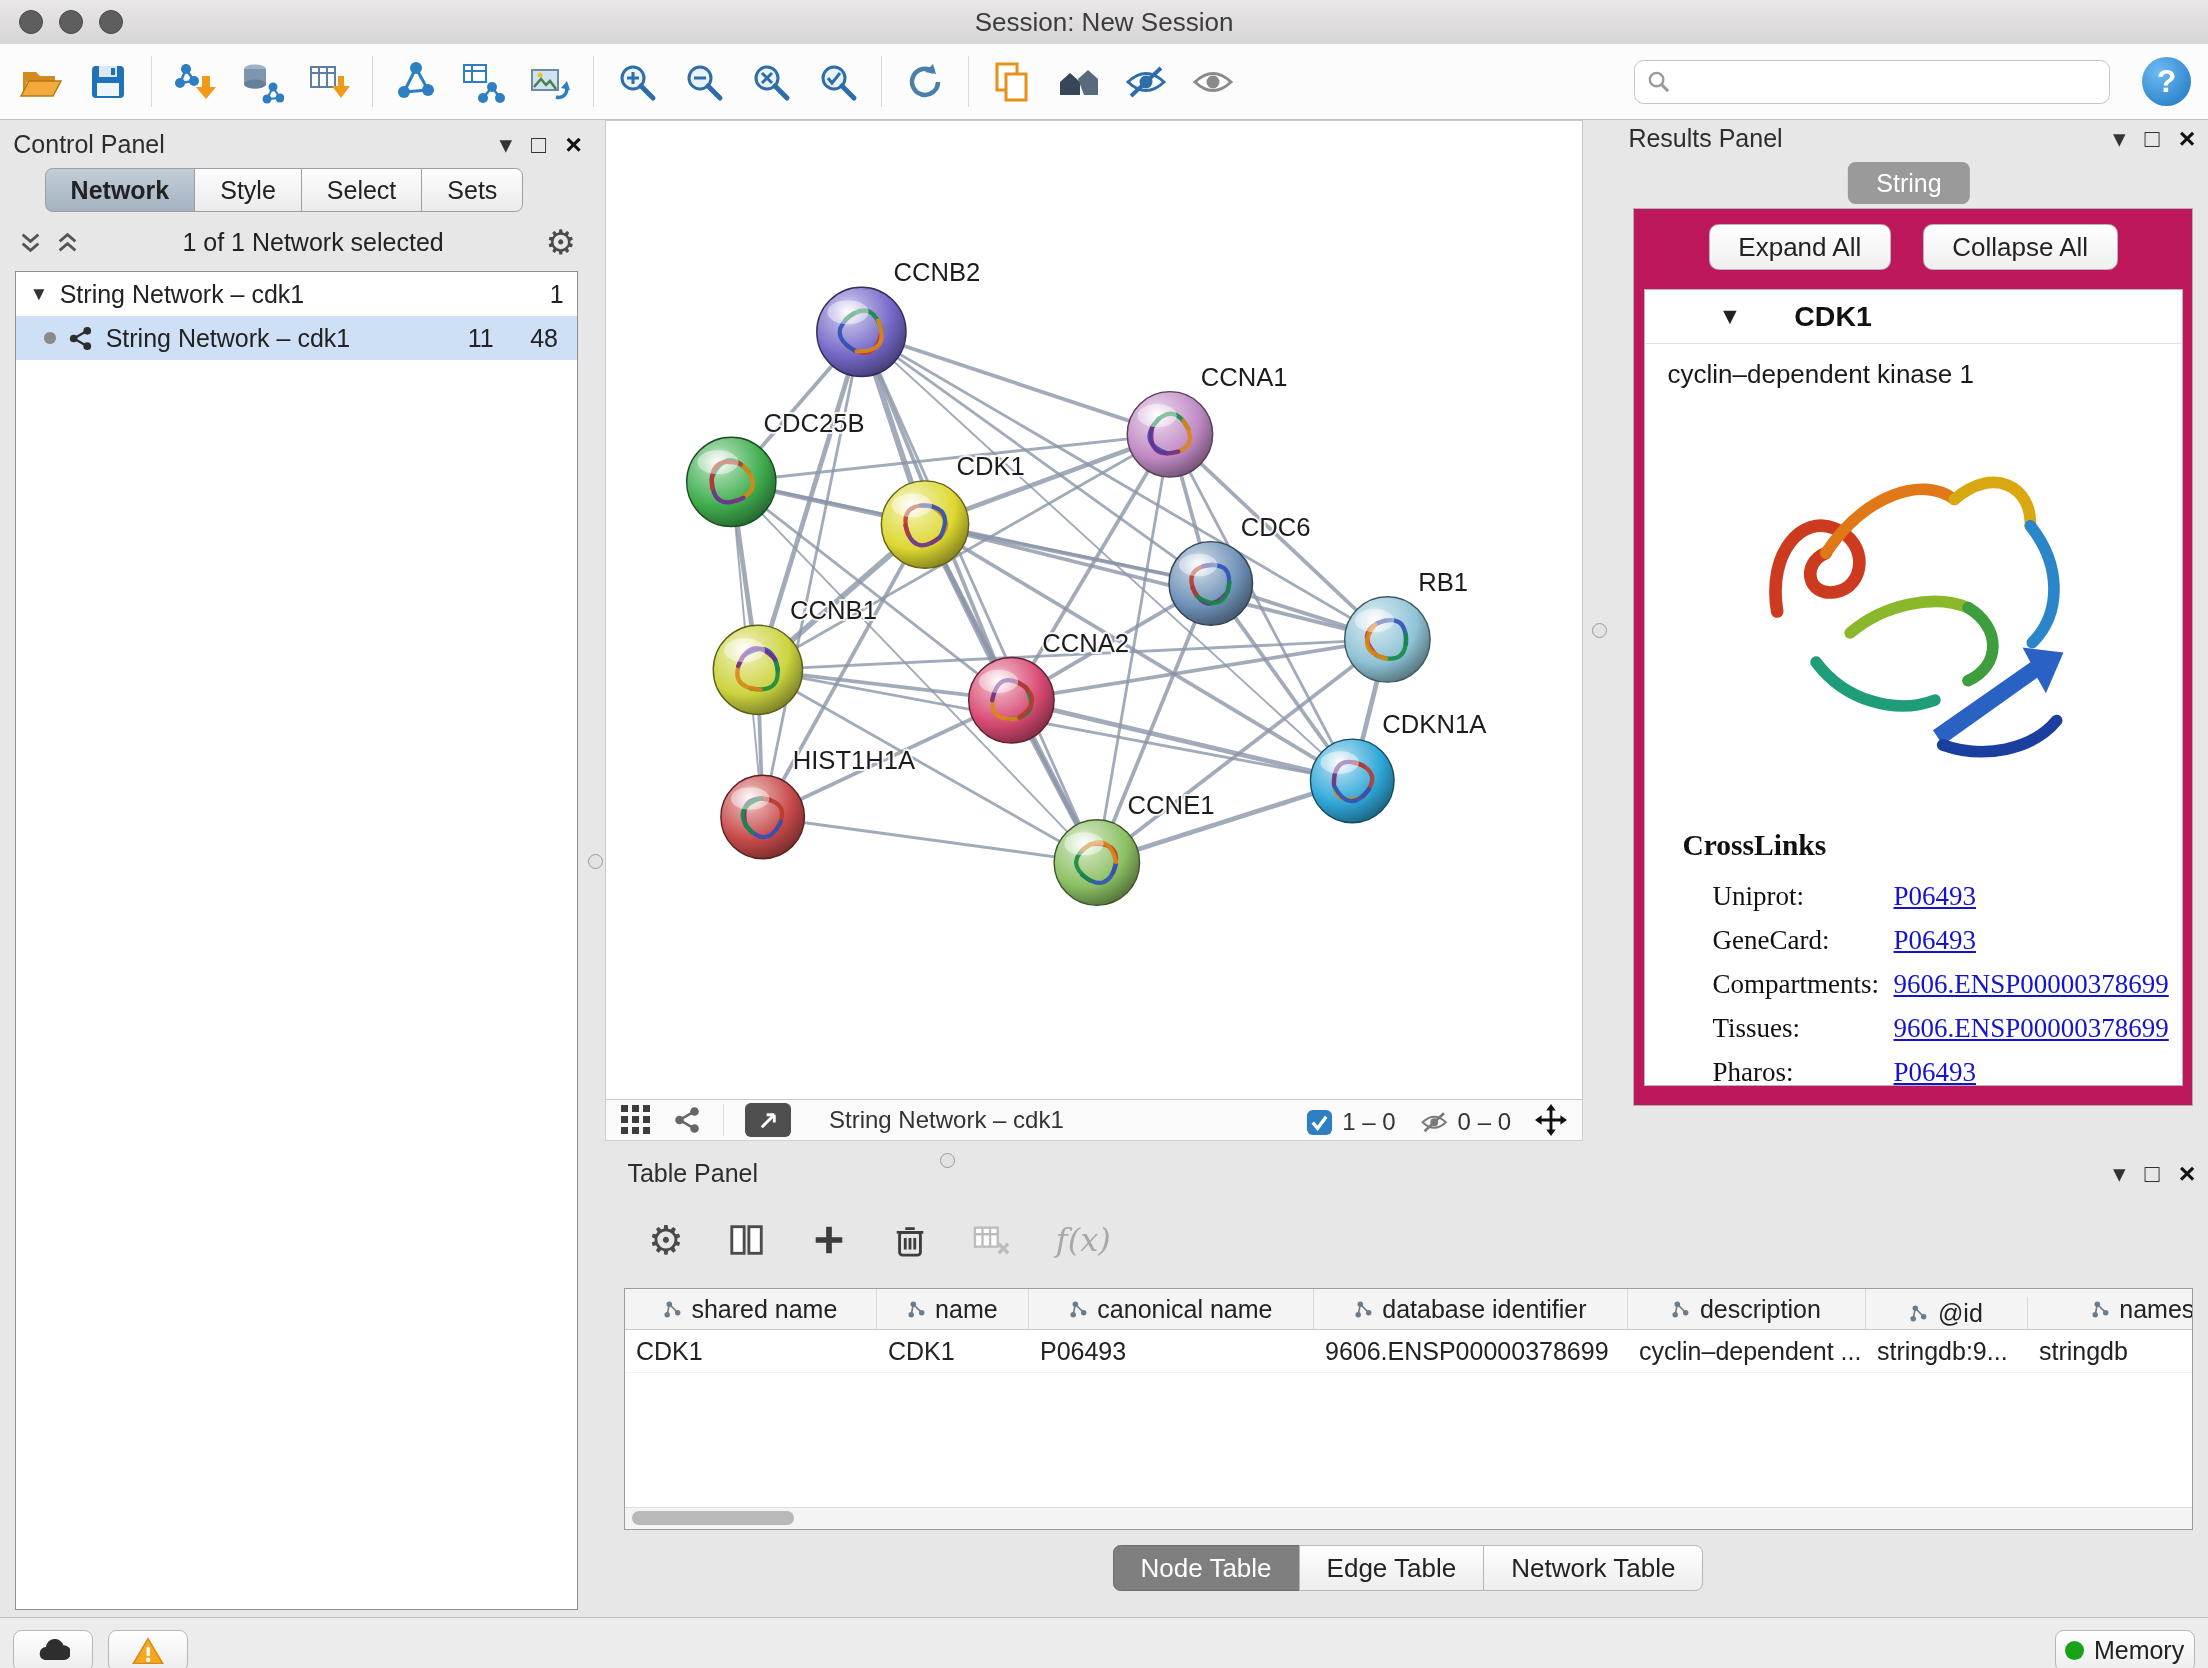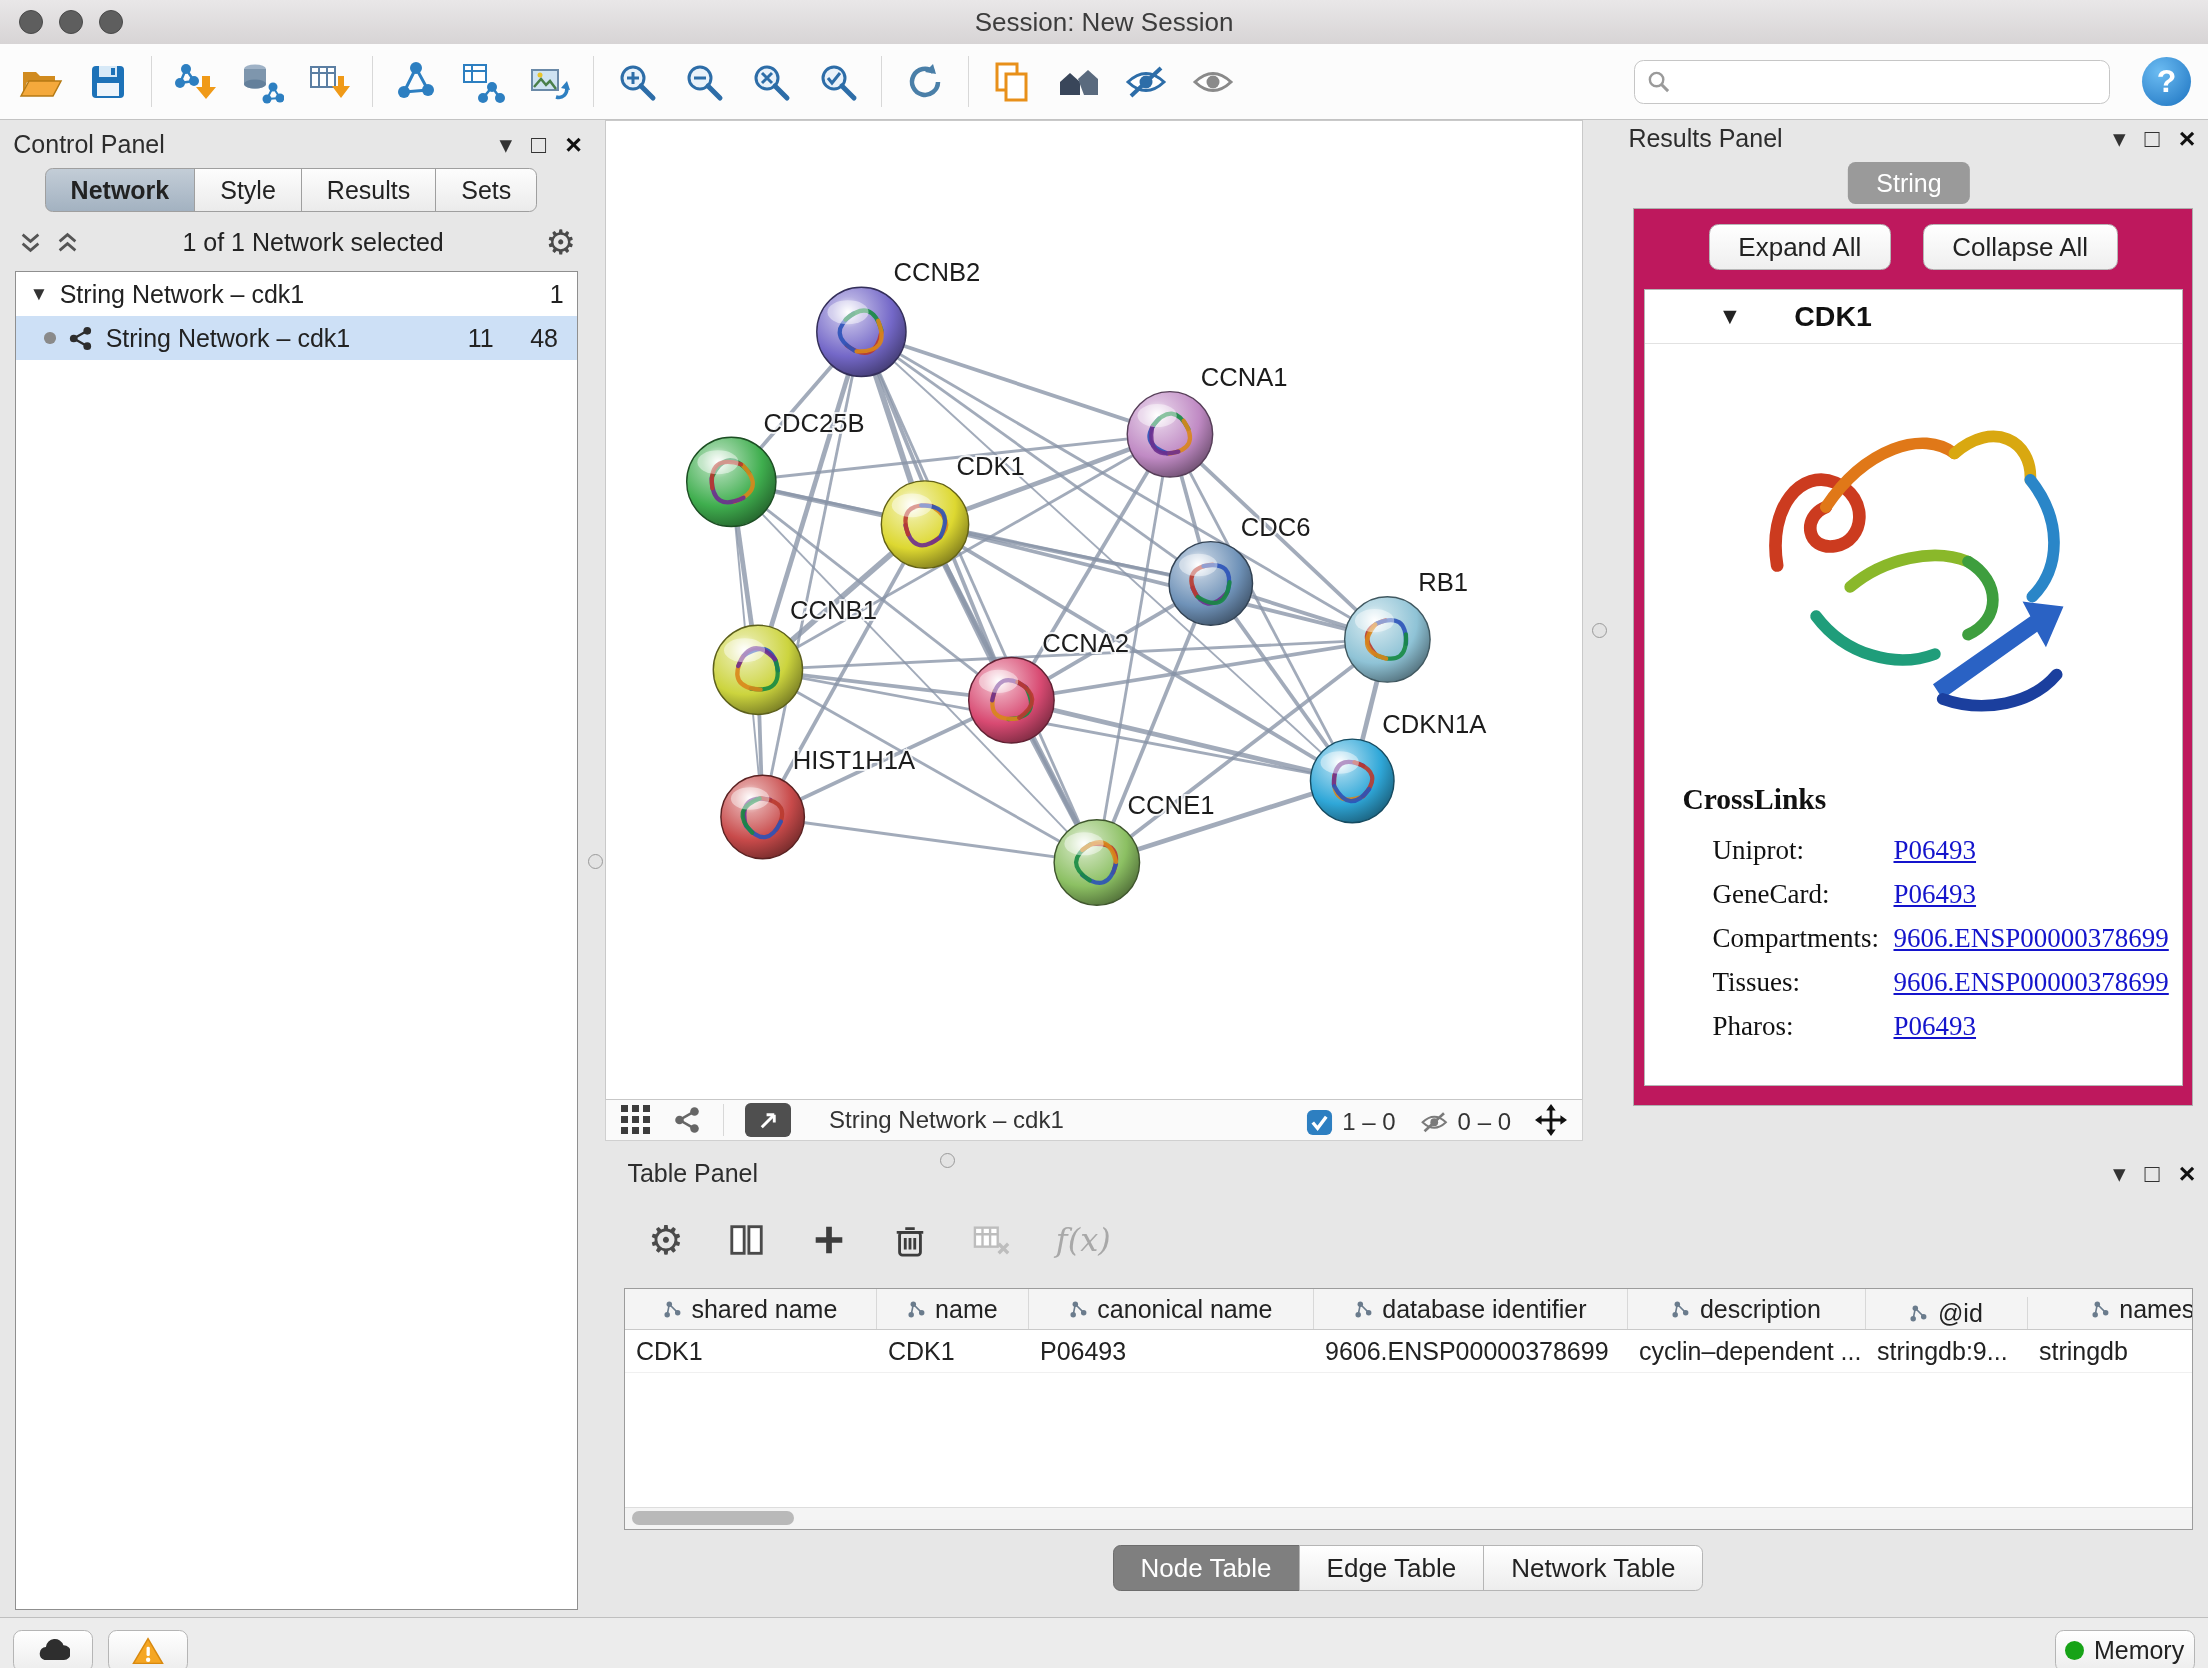--- a/index.html
+++ b/index.html
@@ -264,21 +264,21 @@
     <span class="ptitle">Control Panel</span>
     <span class="pbtns">
       <span>▾</span>
       <span>□</span>
       <span class="x">×</span>
     </span>
   </div>
   <div class="cp-tabs" id="cp-tabs">
       <div class="cp-tab selected">Network</div>
       <div class="cp-tab">Style</div>
-      <div class="cp-tab">Results</div>
+      <div class="cp-tab">Select</div>
       <div class="cp-tab">Sets</div>
     </div>
   <div class="cp-selrow">
     <svg width="27" height="27" viewBox="0 0 24 24">
         <path d="M5 5 l7 6 7-6 M5 13 l7 6 7-6" stroke="#555" stroke-width="2.4" fill="none"></path>
       </svg>
     <svg width="27" height="27" viewBox="0 0 24 24" style="margin-left:9.5px">
         <path d="M5 19 l7-6 7 6 M5 11 l7-6 7 6" stroke="#555" stroke-width="2.4" fill="none"></path>
       </svg>
     <span style="flex:1;text-align:center">1 of 1 Network selected</span>
@@ -587,20 +587,21 @@
   <div class="string-box">
     <div class="rp-buttons">
       <div class="rp-btn">Expand All</div>
       <div class="rp-btn">Collapse All</div>
     </div>
     <div class="gene-box">
       <div class="gene-head">
         <span class="tri">▼</span>
         <span class="gene-name">CDK1</span>
       </div>
+      <div class="gene-desc">cyclin–dependent kinase 1</div>
       <svg class="protein" viewBox="0 0 420 420">
         <path d="M70 210 C60 150 95 110 130 125 C165 140 160 185 130 190 C100 195 95 160 120 150" stroke="#cc3b1f" stroke-width="13" fill="none" stroke-linecap="round"></path>
         <path d="M120 150 C160 90 220 70 252 95" stroke="#e07818" stroke-width="12" fill="none" stroke-linecap="round"></path>
         <path d="M252 95 C292 60 332 82 330 122" stroke="#d9a810" stroke-width="12" fill="none" stroke-linecap="round"></path>
         <path d="M145 232 C180 202 232 192 266 206" stroke="#8ab82a" stroke-width="12" fill="none" stroke-linecap="round"></path>
         <path d="M266 206 C300 226 300 266 266 281" stroke="#3e9e3e" stroke-width="12" fill="none" stroke-linecap="round"></path>
         <path d="M110 262 C140 302 192 316 232 301" stroke="#1f9d7a" stroke-width="12" fill="none" stroke-linecap="round"></path>
         <path d="M330 122 C362 162 362 212 332 242" stroke="#2a86c8" stroke-width="12" fill="none" stroke-linecap="round"></path>
         <polygon points="230,332 330,262 322,247 364,252 346,294 337,278 240,347" fill="#2a62c4"></polygon>
         <path d="M240 347 C282 362 332 352 357 322" stroke="#1b3f9e" stroke-width="12" fill="none" stroke-linecap="round"></path>

